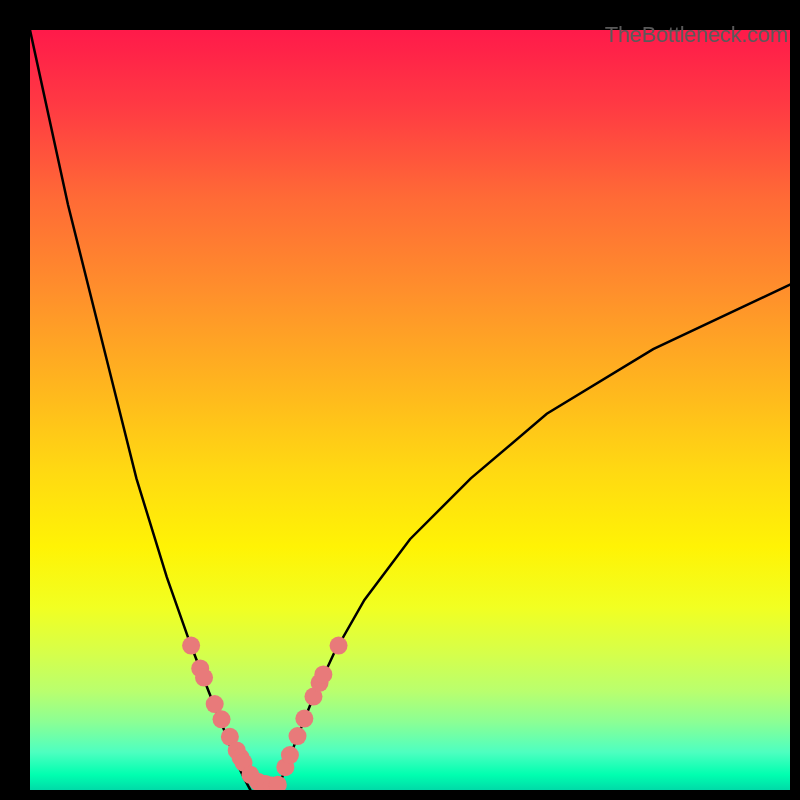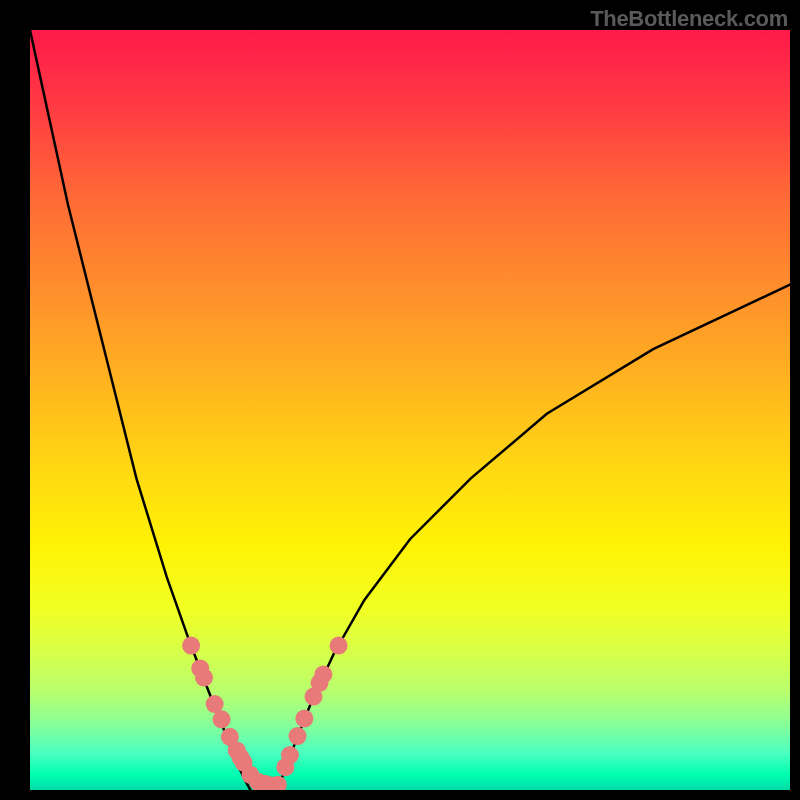--- a/index.html
+++ b/index.html
@@ -6,25 +6,25 @@
   body {
     width: 800px;
     height: 800px;
     background: #000;
     position: relative;
     font-family: Arial, Helvetica, sans-serif;
     overflow: hidden;
   }
   .watermark {
     position: absolute;
-    top: 6px;
+    top: 22px;
     right: 12px;
     color: #5a5a5a;
     font-size: 22px;
-    font-weight: 700;
+    font-weight: 400;
     z-index: 10;
     letter-spacing: -0.3px;
   }
   .plot-area {
     position: absolute;
     left: 30px;
     top: 30px;
     width: 760px;
     height: 760px;
     background: linear-gradient(to bottom,

